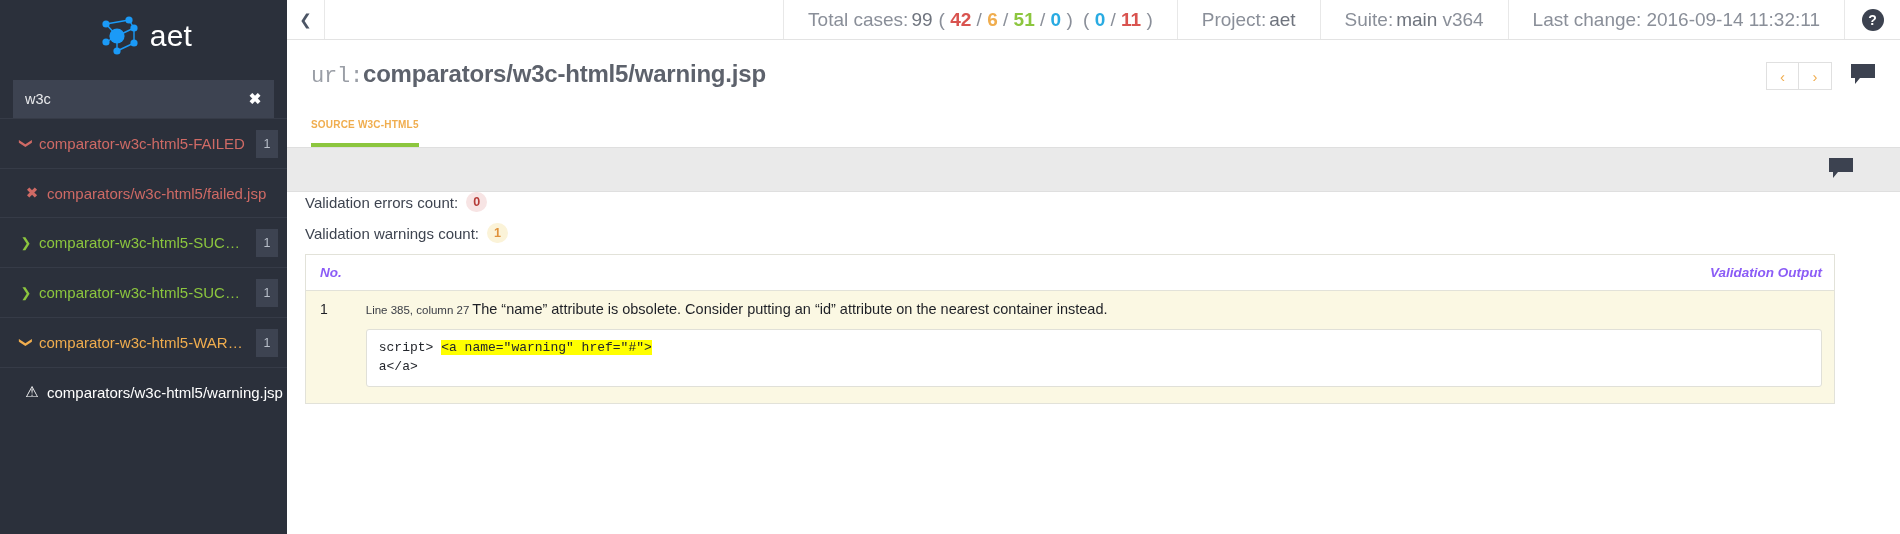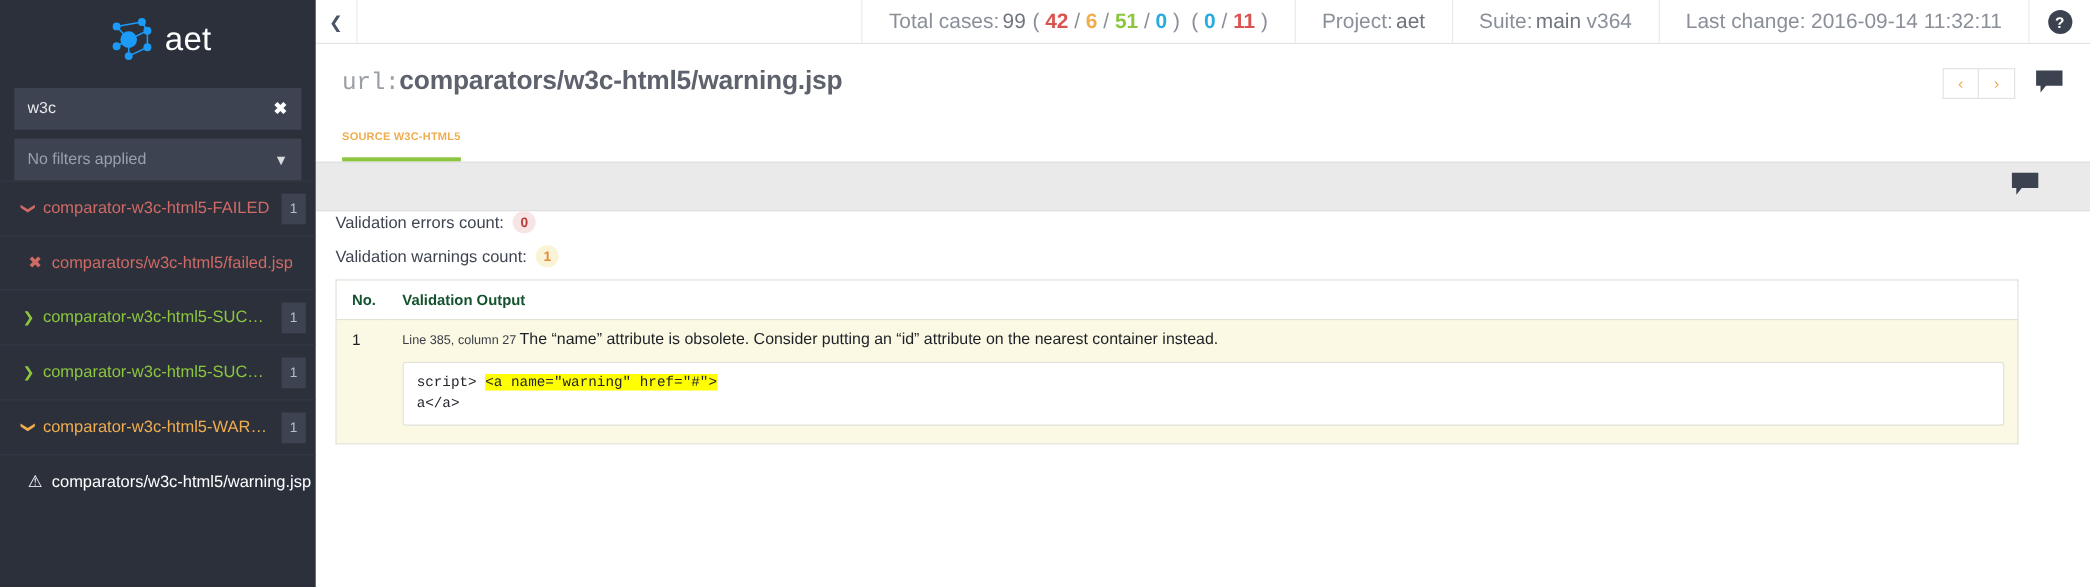--- a/index.html
+++ b/index.html
@@ -180,22 +180,22 @@
     font-size: 12.5px; font-weight: bold;
   }
   .pill-err  { background: #f7e4e4; color: #b53c38; }
   .pill-warn { background: #fbf3d8; color: #e0923b; }
 
   .vtable {
     width: 1530px; border: 1px solid #e2e2d9; border-collapse: collapse;
     margin-top: 6px; background: #fbfbf7;
   }
   .vtable th {
-    text-align: left; font-size: 13.5px; color: #14532d; font-weight: bold;
-    padding: 10px 12px; background: #ffffff; border-bottom: 1px solid #e2e2d9;
+    text-align: right; font-size: 13.5px; color: #8b5cf6; font-weight: bold;
+    padding: 10px 12px; background: #ffffff; border-bottom: 1px solid #e2e2d9; font-style: italic;
   }
   .vtable th.no-col { width: 44px; padding-left: 14px; }
   .vtable td {
     vertical-align: top; padding: 10px 12px; background: #fbf8e3;
     font-size: 14.5px; color: #1e2026;
   }
   .vtable td.no-col { width: 44px; padding-left: 14px; font-size: 14px; }
   .msg-loc { font-size: 11.5px; color: #3a3d45; margin-right: 3px; }
   .code-box {
     margin: 12px 0 6px 0; background: #ffffff; border: 1px solid #e0e0d8;
@@ -237,24 +237,20 @@
         </svg>
       </span>
       <span class="brand-name">aet</span>
     </div>
 
     <div class="search-row">
       <input class="search-input" type="text" value="w3c" style="">
       <span class="search-clear">✖</span>
     </div>
 
-    <div class="filter-row">
-      <span class="filter-label">No filters applied</span>
-      <span class="chev-down">▼</span>
-    </div>
 
 
     <div class="tree">
 
       <div class="tree-group">
         <div class="tree-row">
           <span class="tw-icon t-failed" style="display: inline-block; transform: rotate(90deg);">❯</span>
           <span class="tree-label t-failed">comparator-w3c-html5-FAILED</span>
           <span class="count-badge">1</span>
         </div>

